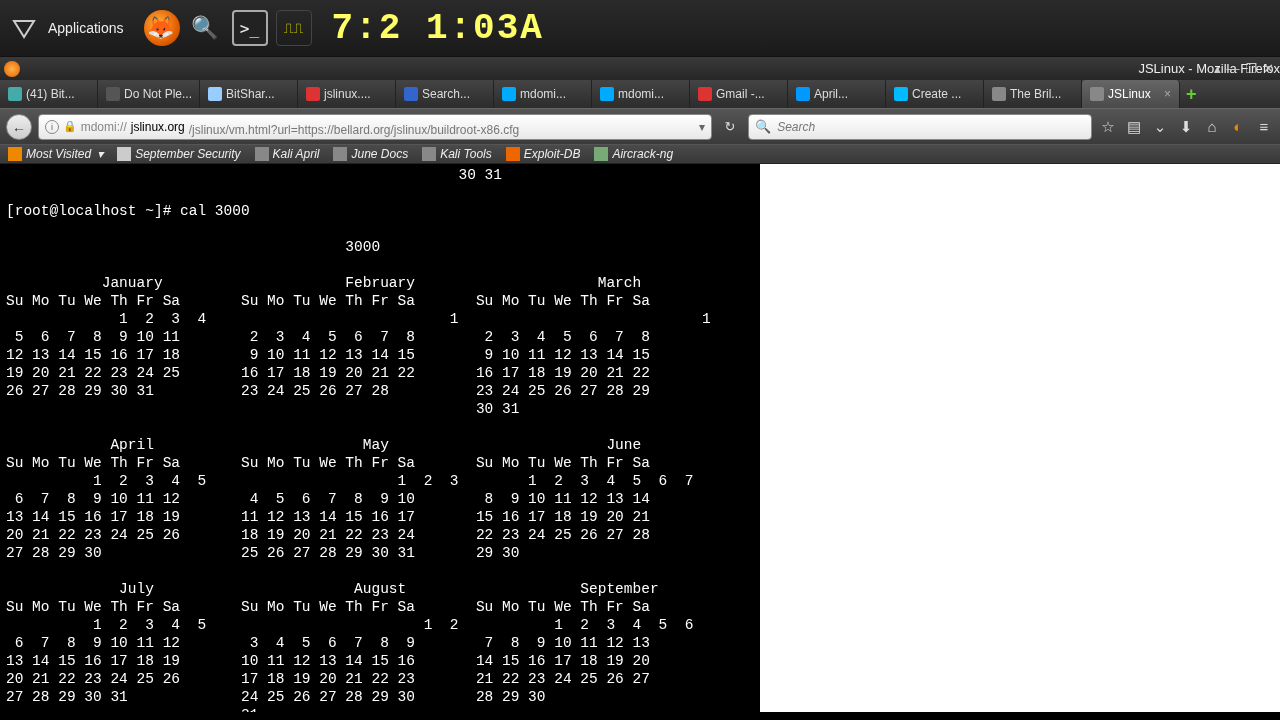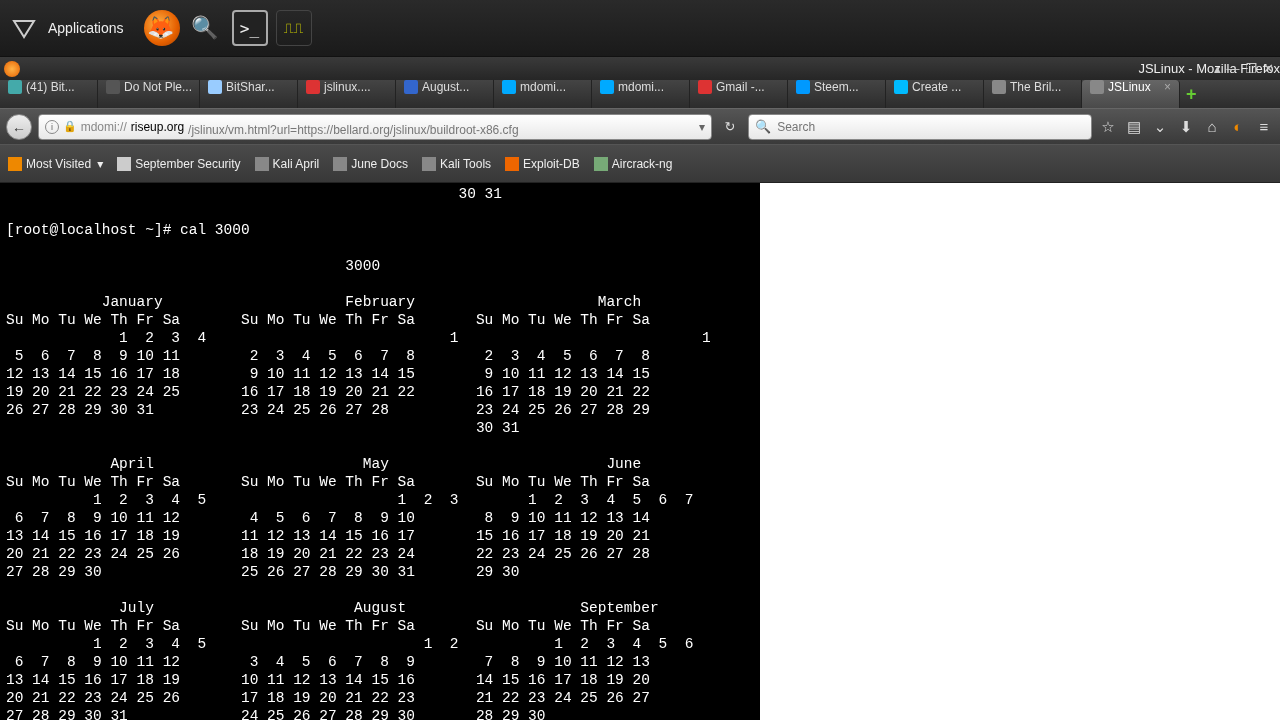--- a/index.html
+++ b/index.html
@@ -60,21 +60,21 @@
 .win-controls span { cursor:pointer; }
 
 .tabbar {
   height: 28px;
   background: linear-gradient(#444, #2c2c2c);
   display: flex;
   align-items: stretch;
   padding-right: 6px;
 }
 .tab {
-  display:flex; gap:4px;
+  display:flex; align-items:center; gap:4px;
   padding: 0 8px;
   border-right: 1px solid #222;
   font-size: 12px;
   color: #ddd;
   min-width: 98px;
   max-width: 102px;
   white-space: nowrap;
   overflow:hidden;
 }
 .tab.active {
@@ -128,33 +128,35 @@
   height:26px;
   background: linear-gradient(#fff, #e8e8e8);
   border:1px solid #888;
   border-radius:4px;
   display:flex; align-items:center;
   padding: 0 6px;
   gap:6px;
 }
 .searchbar input {
   border:none; background:transparent; outline:none; font-size:12px; color:#888; width:100%;
+  font-style: italic;
 }
 .nav-icon { width:20px;height:20px;display:flex;align-items:center;justify-content:center;color:#ddd; font-size:15px;}
 
 .bookmarks {
-  height: 39px;
+  height: 20px;
   background: linear-gradient(#4a4a4a, #383838);
   display:flex;
   align-items:center;
   padding: 0 8px;
   gap: 14px;
   font-size:12px;
   border-top:1px solid #555;
   border-bottom:1px solid #222;
+  font-style:italic;
 }
 .bm { display:flex; align-items:center; gap:4px; color:#eee;}
 .bm .bic { width:14px;height:14px; display:inline-block; }
 
 .content {
   height: calc(720px - 56px - 24px - 28px - 36px - 28px);
   display:flex;
   background:#fff;
 }
 .terminal {
@@ -177,20 +179,21 @@
   <div class="tri-icon">
     <svg width="26" height="26" viewBox="0 0 26 26">
         <polygon points="13,22 3,6 23,6" fill="none" stroke="#ccc" stroke-width="2"></polygon>
       </svg>
   </div>
   <span class="applications-label">Applications</span>
   <div class="taskbar-icon ff-icon">🦊</div>
   <div class="taskbar-icon mag-icon">🔍</div>
   <div class="taskbar-icon term-icon">&gt;_</div>
   <div class="taskbar-icon sq-icon">⎍⎍</div>
+  <div class="clock">7:2 1:03A</div>
 </div>
 
 <div class="window-titlebar">
   <div class="win-left-icon"></div>
   <span>JSLinux - Mozilla Firefox</span>
   <div class="win-controls">
     <span>▴</span>
     <span>—</span>
     <span>❐</span>
     <span>✕</span>
@@ -209,37 +212,37 @@
     <div class="tab">
       <span class="favicon" style="background: rgb(153, 204, 255);"></span>
       <span>BitShar...</span>
     </div>
     <div class="tab">
       <span class="favicon" style="background: rgb(221, 51, 51);"></span>
       <span>jslinux....</span>
     </div>
     <div class="tab">
       <span class="favicon" style="background: rgb(51, 102, 204);"></span>
-      <span>August...</span>
+      <span>Search...</span>
     </div>
     <div class="tab">
       <span class="favicon" style="background: rgb(0, 170, 255);"></span>
       <span>mdomi...</span>
     </div>
     <div class="tab">
       <span class="favicon" style="background: rgb(0, 170, 255);"></span>
       <span>mdomi...</span>
     </div>
     <div class="tab">
       <span class="favicon" style="background: rgb(221, 51, 51);"></span>
       <span>Gmail -...</span>
     </div>
     <div class="tab">
       <span class="favicon" style="background: rgb(0, 153, 255);"></span>
-      <span>Steem...</span>
+      <span>April...</span>
     </div>
     <div class="tab">
       <span class="favicon" style="background: rgb(0, 187, 255);"></span>
       <span>Create ...</span>
     </div>
     <div class="tab">
       <span class="favicon" style="background: rgb(136, 136, 136);"></span>
       <span>The Bril...</span>
     </div>
     <div class="tab active">
@@ -249,21 +252,21 @@
     </div>
     <div class="newtab-btn">+</div>
 </div>
 
 <div class="navbar">
   <div class="nav-btn">←</div>
   <div class="urlbar">
     <span class="info">i</span>
     <span class="lock">🔒</span>
     <span style="color:#888">mdomi://</span>
-      <span class="host">riseup.org</span>
+      <span class="host">jslinux.org</span>
       <span class="path">/jslinux/vm.html?url=https://bellard.org/jslinux/buildroot-x86.cfg</span>
     <span class="drop">▾</span>
   </div>
   <div class="reload-btn">↻</div>
   <div class="searchbar">
     <span style="color:#888">🔍</span>
     <input placeholder="Search" style="">
   </div>
   <div class="nav-icon">☆</div>
   <div class="nav-icon">▤</div>

